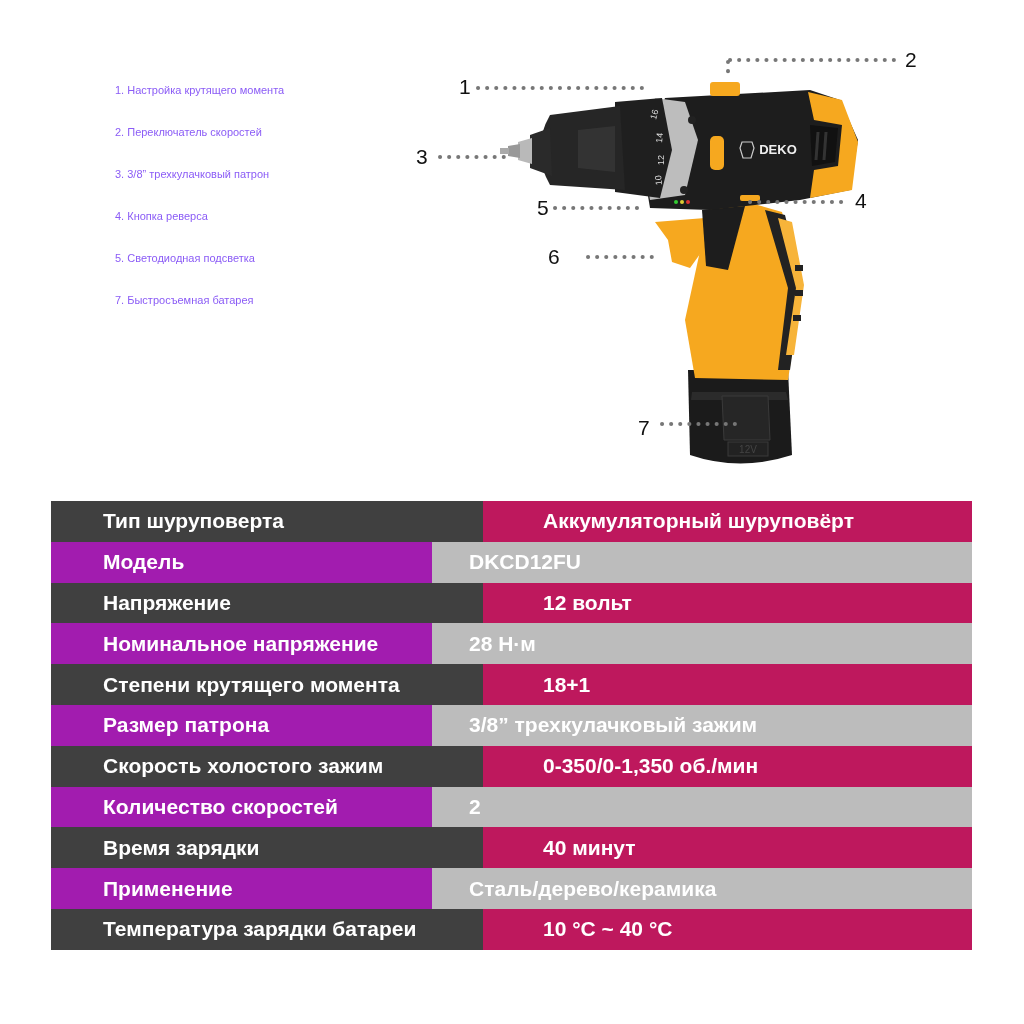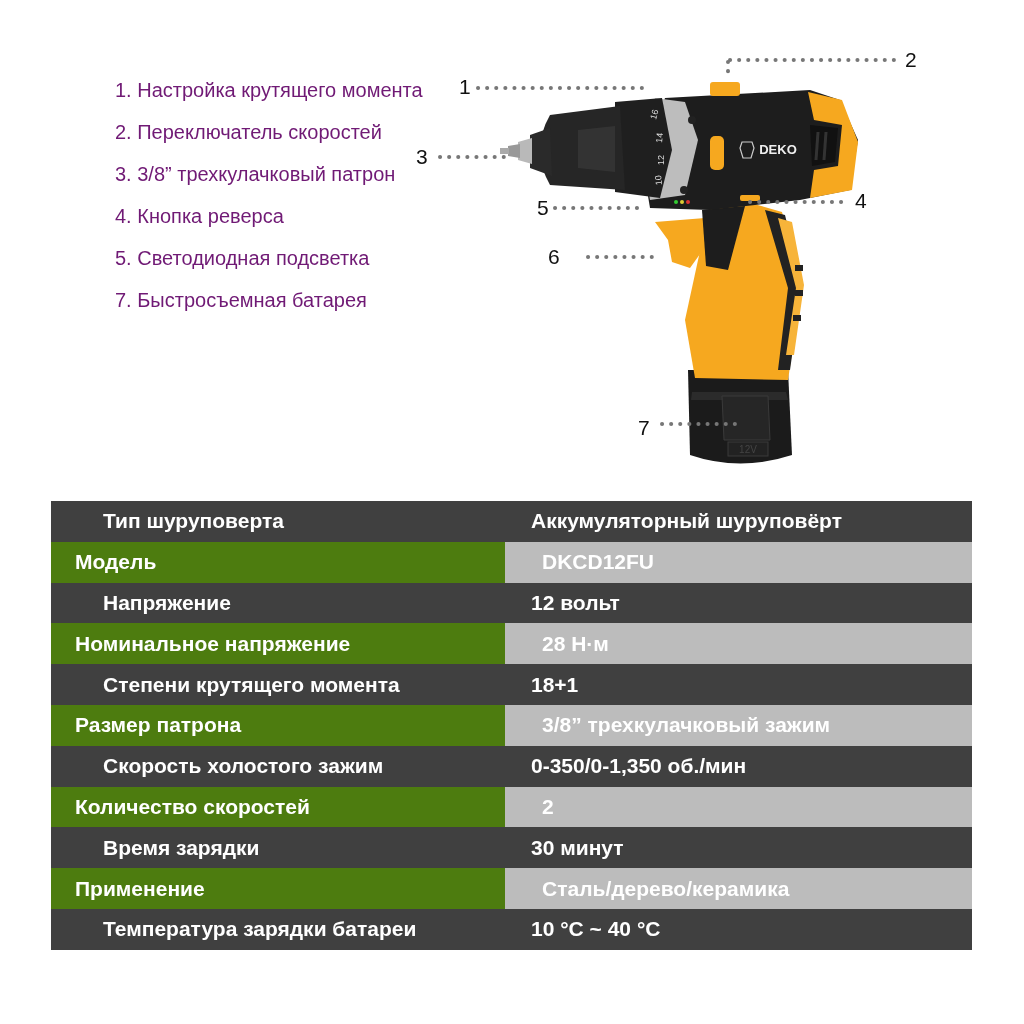--- a/index.html
+++ b/index.html
@@ -1,26 +1,26 @@
 <!DOCTYPE html>
 <html><head>
 <meta charset="utf-8">
 <style>
   html, body { margin:0; padding:0; background:#ffffff; }
   body { width:1024px; height:1024px; position:relative; overflow:hidden; font-family:"Liberation Sans", sans-serif; }
   .legend { position:absolute; left:115px; top:79px; margin:0; padding:0; list-style:none; }
-  .legend li { height:42px; font-size:20px; color:#701a75; line-height:22px; }
+  .legend li { height:42px; font-size:11px; color:#8b5cf6; line-height:22px; }
   .drill { position:absolute; left:410px; top:40px; width:520px; height:440px; }
   .callout { position:absolute; font-size:21px; color:#111; line-height:24px; }
   .specs { position:absolute; left:51px; top:501px; width:921px; border-collapse:collapse; }
   .specs .row { display:flex; height:40.8px; }
   .specs .k, .specs .v { display:flex; align-items:center; color:#fff; font-weight:bold; font-size:21px; box-sizing:border-box; }
   .row.dark .k { width:432px; background:#404040; padding-left:52px; }
-  .row.dark .v { flex:1; background:#404040; padding-left:48px; }
-  .row.light .k { width:454px; background:#4d7c0f; padding-left:24px; }
+  .row.dark .v { flex:1; background:#be185d; padding-left:60px; }
+  .row.light .k { width:381px; background:#a21caf; padding-left:52px; }
   .row.light .v { flex:1; background:#bcbcbc; padding-left:37px; }
 </style>
 </head>
 <body>
 
 <ul class="legend">
   <li>1. Настройка крутящего момента</li>
   <li>2. Переключатель скоростей</li>
   <li>3. 3/8” трехкулачковый патрон</li>
   <li>4. Кнопка реверса</li>
@@ -135,21 +135,21 @@
   <div class="row dark">
     <div class="k">Скорость холостого зажим</div>
     <div class="v">0-350/0-1,350 об./мин</div>
   </div>
   <div class="row light">
     <div class="k">Количество скоростей</div>
     <div class="v">2</div>
   </div>
   <div class="row dark">
     <div class="k">Время зарядки</div>
-    <div class="v">30 минут</div>
+    <div class="v">40 минут</div>
   </div>
   <div class="row light">
     <div class="k">Применение</div>
     <div class="v">Сталь/дерево/керамика</div>
   </div>
   <div class="row dark">
     <div class="k">Температура зарядки батареи</div>
     <div class="v">10 °C ~ 40 °C</div>
   </div>
 </div>

